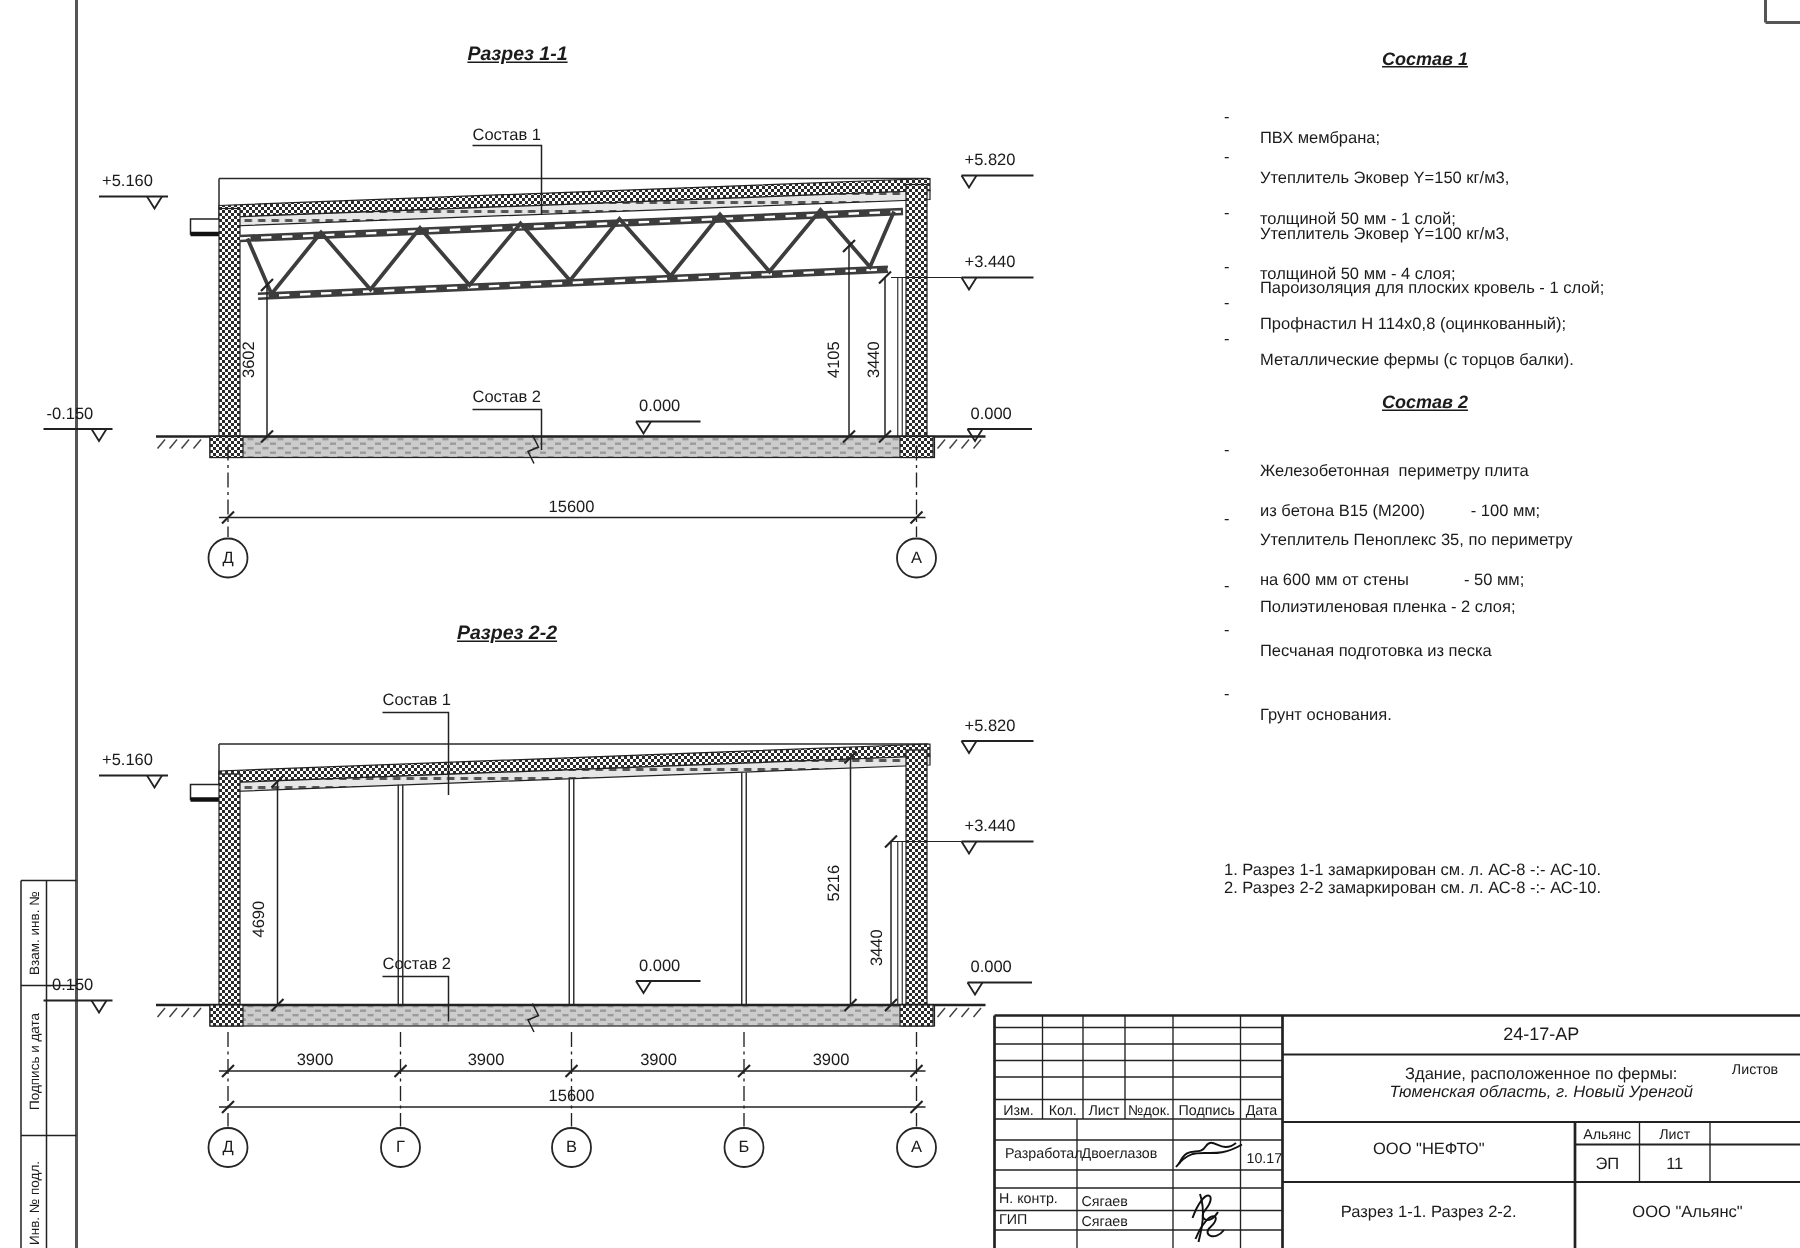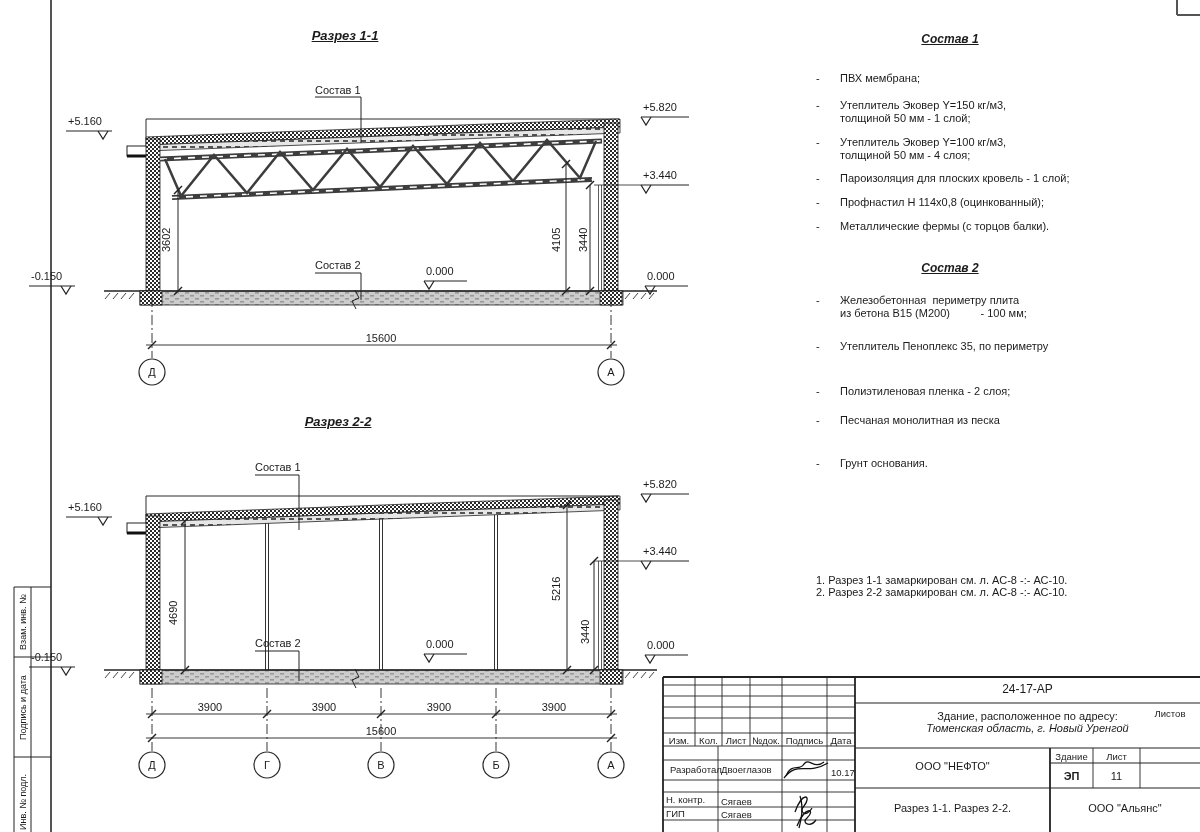--- a/index.html
+++ b/index.html
@@ -9,21 +9,21 @@
   .t{position:absolute;color:#1b1b1b;white-space:nowrap;line-height:12px;}
   .s11{font-size:11px;}
   .s9{font-size:9.5px;}
   .s12{font-size:12px;}
   .ctr{text-align:center;}
   .title{font-size:13px;font-weight:bold;font-style:italic;text-decoration:underline;}
   .head{font-size:12px;font-weight:bold;font-style:italic;text-decoration:underline;}
   .vrot{transform:rotate(-90deg);transform-origin:0 0;}
   .li{position:absolute;width:370px;font-size:11px;line-height:12.5px;}
   .li .b{position:absolute;left:4px;top:0;}
-  .li .tx{margin-left:28px;white-space:pre;}
+  .li .tx{margin-left:28px;white-space:pre;margin-top:14px;}
   .mrot{transform:rotate(-90deg);transform-origin:0 0;font-size:9px;}
 </style>
 </head>
 <body>
 
 <div class="sheet">
 
 <svg class="lw" width="1200" height="832" viewBox="0 0 1200 832">
   <defs>
     <pattern id="pWall" width="4" height="4" patternUnits="userSpaceOnUse">
@@ -345,60 +345,61 @@
 
 <div class="t head ctr" style="left:895px;top:262px;width:110px;">Состав 2</div>
 <div class="li" style="left:812px;top:294px;">
   <span class="b">-</span>
   <div class="tx">Железобетонная  периметру плита</div>
   <div class="tx">из бетона В15 (М200)          - 100 мм;</div>
 </div>
 <div class="li" style="left:812px;top:340px;">
   <span class="b">-</span>
   <div class="tx">Утеплитель Пеноплекс 35, по периметру</div>
+  <div class="tx">на 600 мм от стены            - 50 мм;</div>
 </div>
 <div class="li" style="left:812px;top:385px;">
   <span class="b">-</span>
   <div class="tx">Полиэтиленовая пленка - 2 слоя;</div>
 </div>
 <div class="li" style="left:812px;top:414px;">
   <span class="b">-</span>
-  <div class="tx">Песчаная монолитная из песка</div>
+  <div class="tx">Песчаная подготовка из песка</div>
 </div>
 <div class="li" style="left:812px;top:457px;">
   <span class="b">-</span>
   <div class="tx">Грунт основания.</div>
 </div>
 
 <div class="t s11" style="left:816px;top:574px;">1. Разрез 1-1 замаркирован см. л. АС-8 -:- АС-10.</div>
 <div class="t s11" style="left:816px;top:586px;">2. Разрез 2-2 замаркирован см. л. АС-8 -:- АС-10.</div>
 
 <div class="t mrot" style="left:17px;top:650px;">Взам. инв. №</div>
 <div class="t mrot" style="left:17px;top:740px;">Подпись и дата</div>
 <div class="t mrot" style="left:17px;top:830px;">Инв. № подл.</div>
 
 <div class="t s12 ctr" style="left:855px;top:683px;width:345px;">24-17-АР</div>
-<div class="t s11 ctr" style="left:855px;top:710px;width:345px;">Здание, расположенное по адресу:</div>
+<div class="t s11 ctr" style="left:855px;top:710px;width:345px;">Здание, расположенное по фермы:</div>
 <div class="t s11 ctr" style="left:855px;top:722px;width:345px;font-style:italic;">Тюменская область, г. Новый Уренгой</div>
 <div class="t s9 ctr" style="left:663px;top:735px;width:32px;">Изм.</div>
 <div class="t s9 ctr" style="left:695px;top:735px;width:27px;">Кол.</div>
 <div class="t s9 ctr" style="left:722px;top:735px;width:28px;">Лист</div>
 <div class="t s9 ctr" style="left:750px;top:735px;width:32px;">№док.</div>
 <div class="t s9 ctr" style="left:782px;top:735px;width:45px;">Подпись</div>
 <div class="t s9 ctr" style="left:827px;top:735px;width:28px;">Дата</div>
 <div class="t s9" style="left:670px;top:764px;">Разработал</div>
 <div class="t s9" style="left:721px;top:764px;">Двоеглазов</div>
 <div class="t s9" style="left:831px;top:767px;">10.17</div>
 <div class="t s9" style="left:666px;top:794px;">Н. контр.</div>
 <div class="t s9" style="left:721px;top:796px;">Сягаев</div>
 <div class="t s9" style="left:666px;top:808px;">ГИП</div>
 <div class="t s9" style="left:721px;top:809px;">Сягаев</div>
 <div class="t s11 ctr" style="left:855px;top:760px;width:195px;">ООО "НЕФТО"</div>
-<div class="t s9 ctr" style="left:1050px;top:751px;width:43px;">Здание</div>
+<div class="t s9 ctr" style="left:1050px;top:751px;width:43px;">Альянс</div>
 <div class="t s9 ctr" style="left:1093px;top:751px;width:47px;">Лист</div>
 <div class="t s9 ctr" style="left:1140px;top:708px;width:60px;">Листов</div>
-<div class="t s11 ctr" style="left:1050px;top:770px;width:43px;font-weight:bold;">ЭП</div>
+<div class="t s11 ctr" style="left:1050px;top:770px;width:43px;">ЭП</div>
 <div class="t s11 ctr" style="left:1093px;top:770px;width:47px;">11</div>
 <div class="t s11 ctr" style="left:1140px;top:770px;width:60px;"></div>
 <div class="t s11 ctr" style="left:855px;top:802px;width:195px;">Разрез 1-1. Разрез 2-2.</div>
 <div class="t s11 ctr" style="left:1050px;top:802px;width:150px;">ООО "Альянс"</div>
 
 </div>
 
 </body></html>

